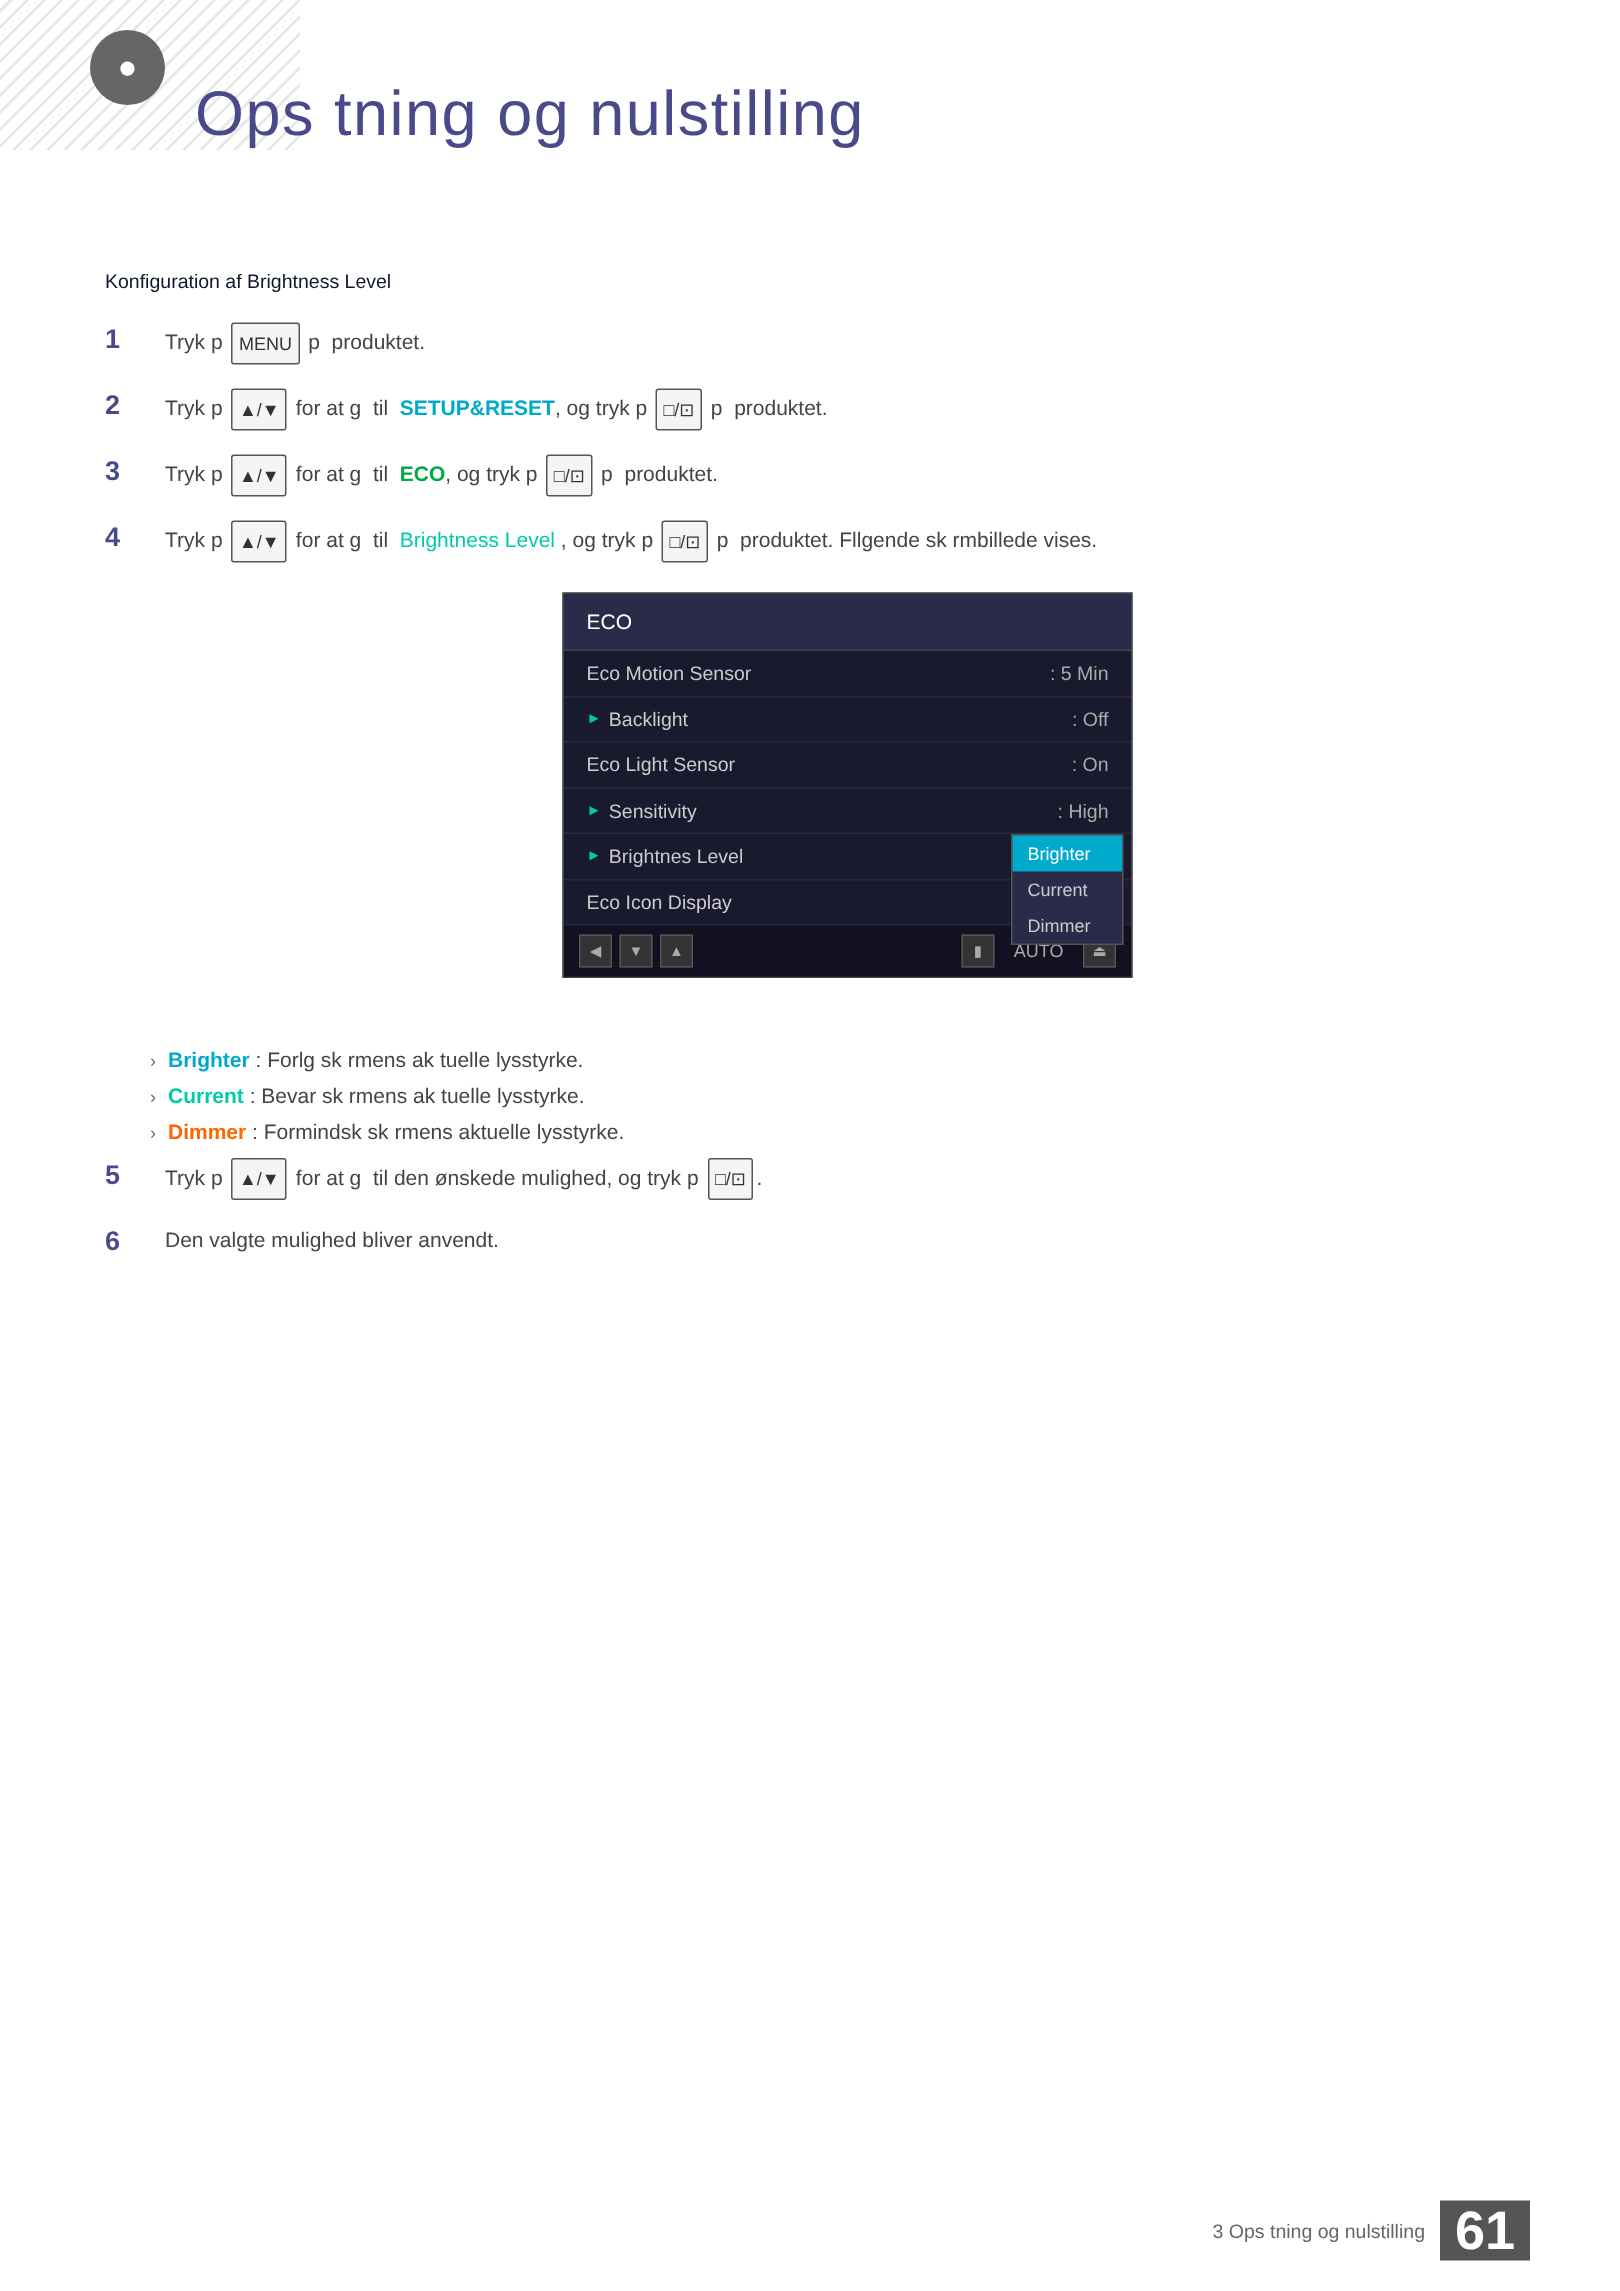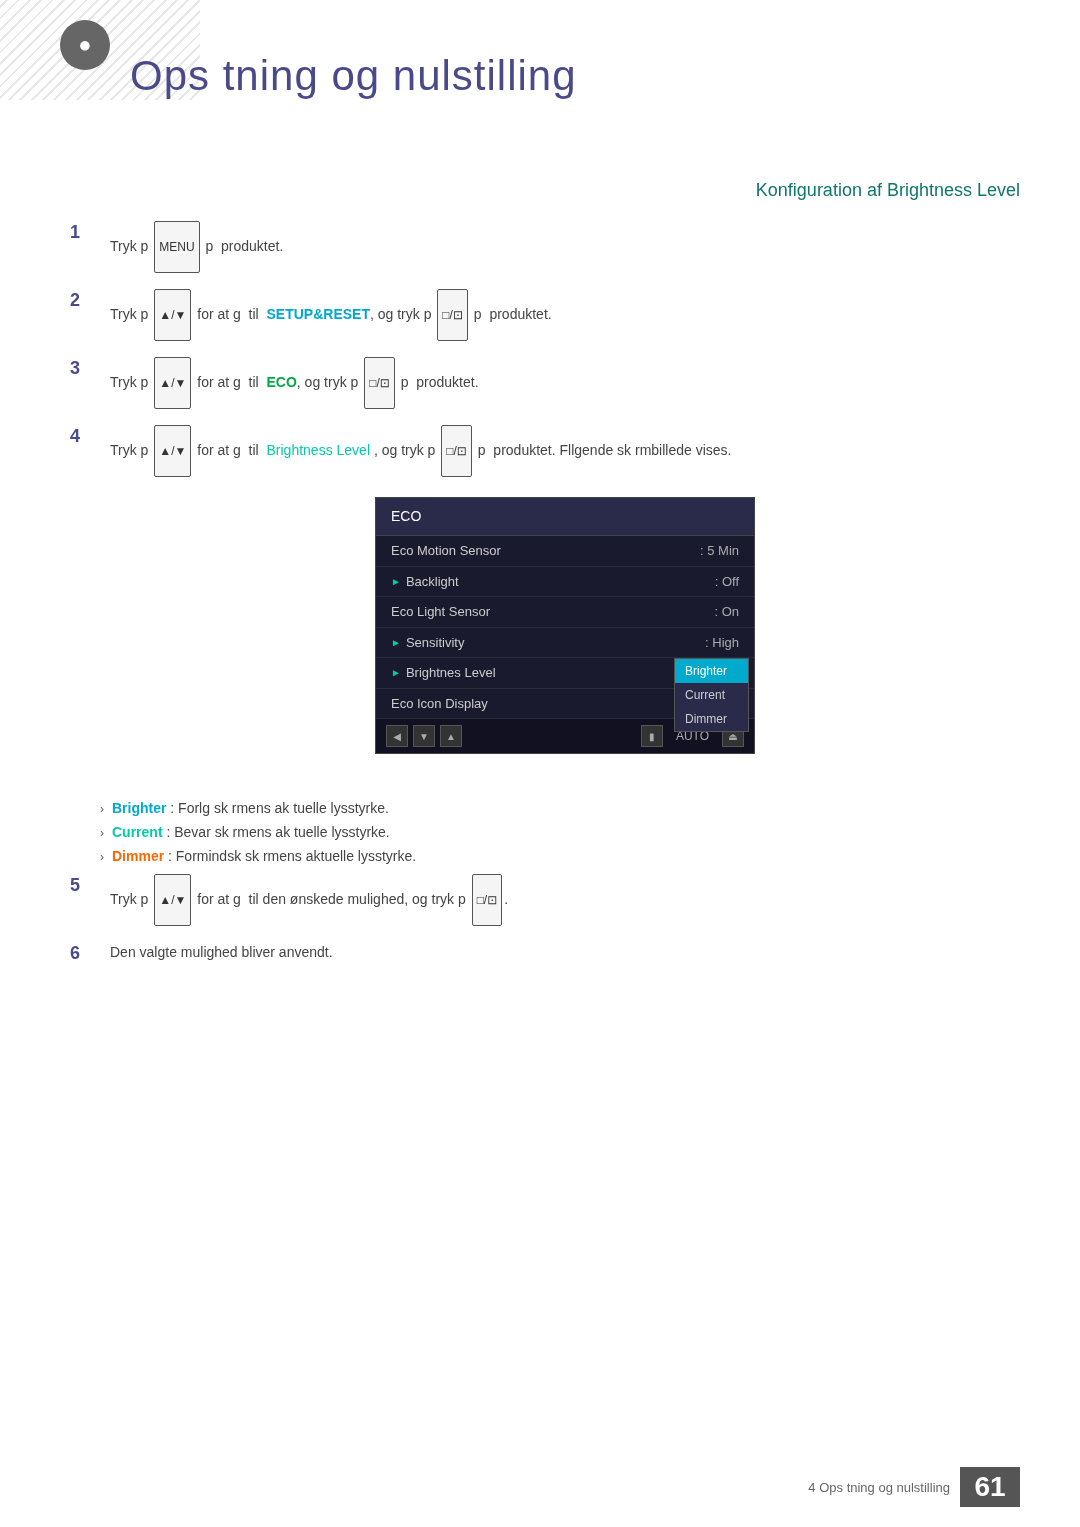--- a/index.html
+++ b/index.html
@@ -62,25 +62,24 @@
       font-size: 42px;
       color: #4a4a8a;
       font-weight: 300;
       margin-left: 70px;
       margin-top: 22px;
       margin-bottom: 80px;
       letter-spacing: 1px;
     }
 
     .section-label {
-      font-size: 18px;
-      color: #0f766e;
+      font-size: 13px;
+      color: #0f172a;
       margin-bottom: 20px;
       margin-left: 10px;
-      text-align: right;
     }
 
     .step-list {
       list-style: none;
       margin-left: 10px;
     }
 
     .step-item {
       display: flex;
       align-items: flex-start;
@@ -112,21 +111,21 @@
       font-weight: bold;
     }
     .highlight-cyan {
       color: #00ccaa;
       font-weight: normal;
     }
 
     .key-box {
       display: inline-block;
       border: 1px solid #555;
-      padding: 16px 4px;
+      padding: 4px 4px;
       font-size: 12px;
       border-radius: 2px;
       background: #f5f5f5;
       color: #333;
       vertical-align: middle;
       margin: 0 2px;
     }
 
     
     .eco-menu-container {
@@ -239,21 +238,21 @@
       align-items: center;
       justify-content: space-between;
       padding: 0 60px;
       font-size: 13px;
       color: #666;
     }
 
     .footer-page-number {
       background: #555;
       color: #fff;
-      font-size: 28px;
+      font-size: 36px;
       font-weight: bold;
       width: 60px;
       height: 40px;
       display: flex;
       align-items: center;
       justify-content: center;
     }
 
     .footer-right {
       display: flex;
@@ -409,16 +408,16 @@
         Den valgte mulighed bliver anvendt.
       </span>
     </li>
   </ol>
 
 </div>
 
 <div class="page-footer">
   <div></div>
   <div class="footer-right">
-    <span>4 Ops tning og nulstilling</span>
+    <span>3 Ops tning og nulstilling</span>
     <div class="footer-page-number">61</div>
   </div>
 </div>
 
 </body></html>

